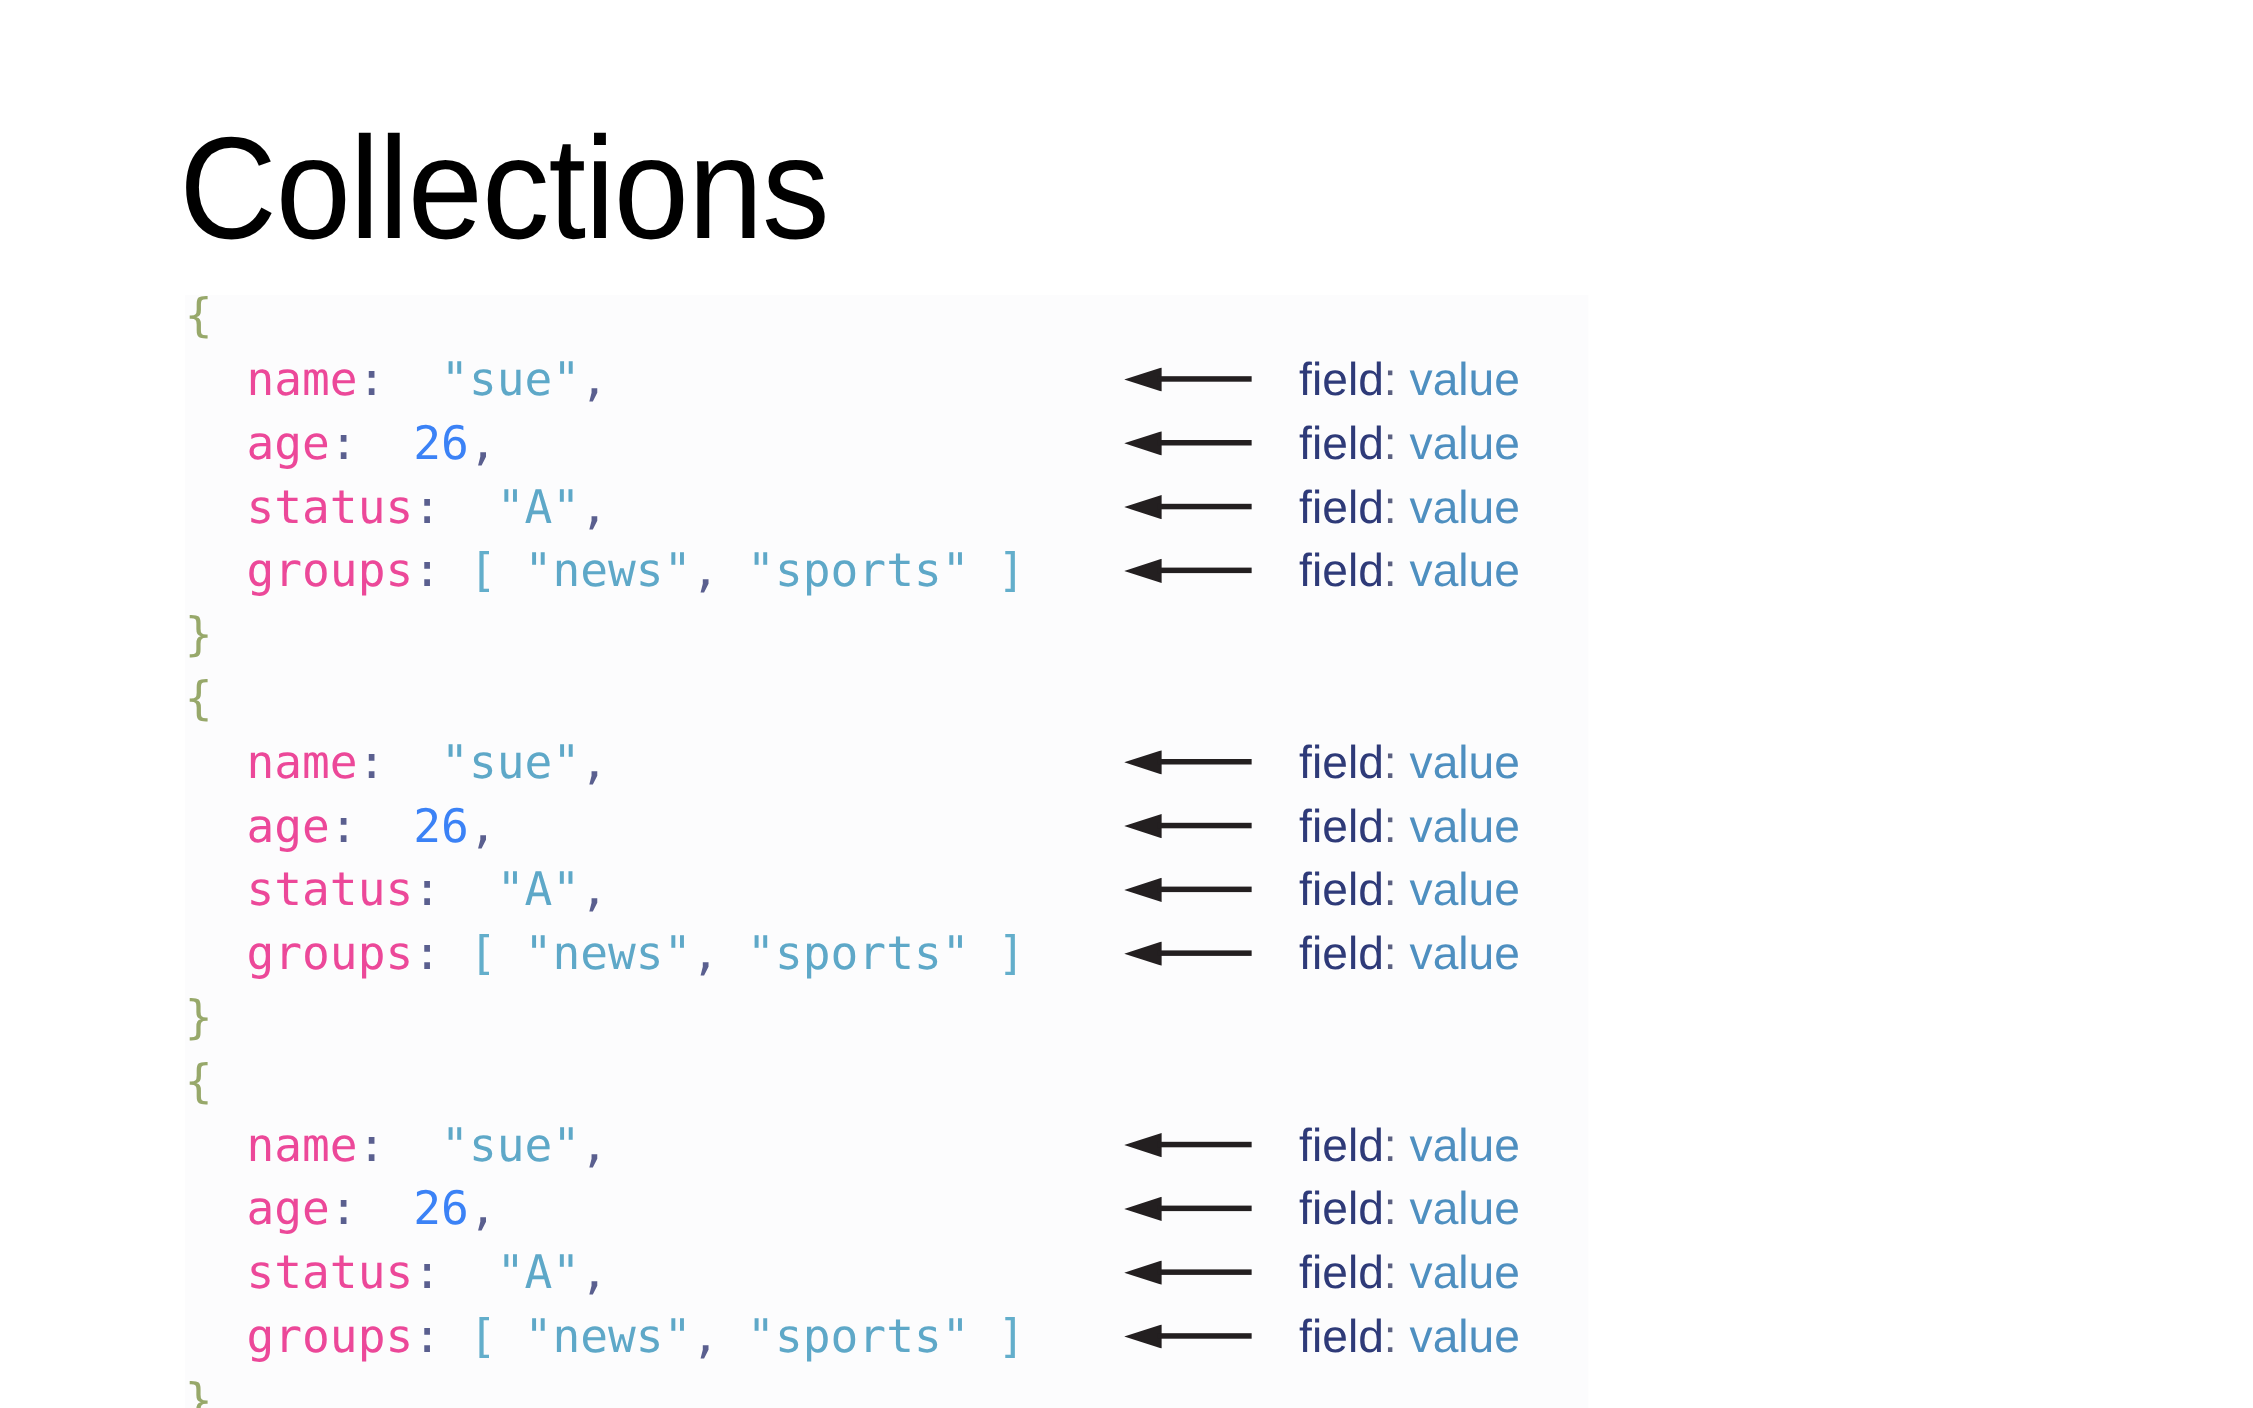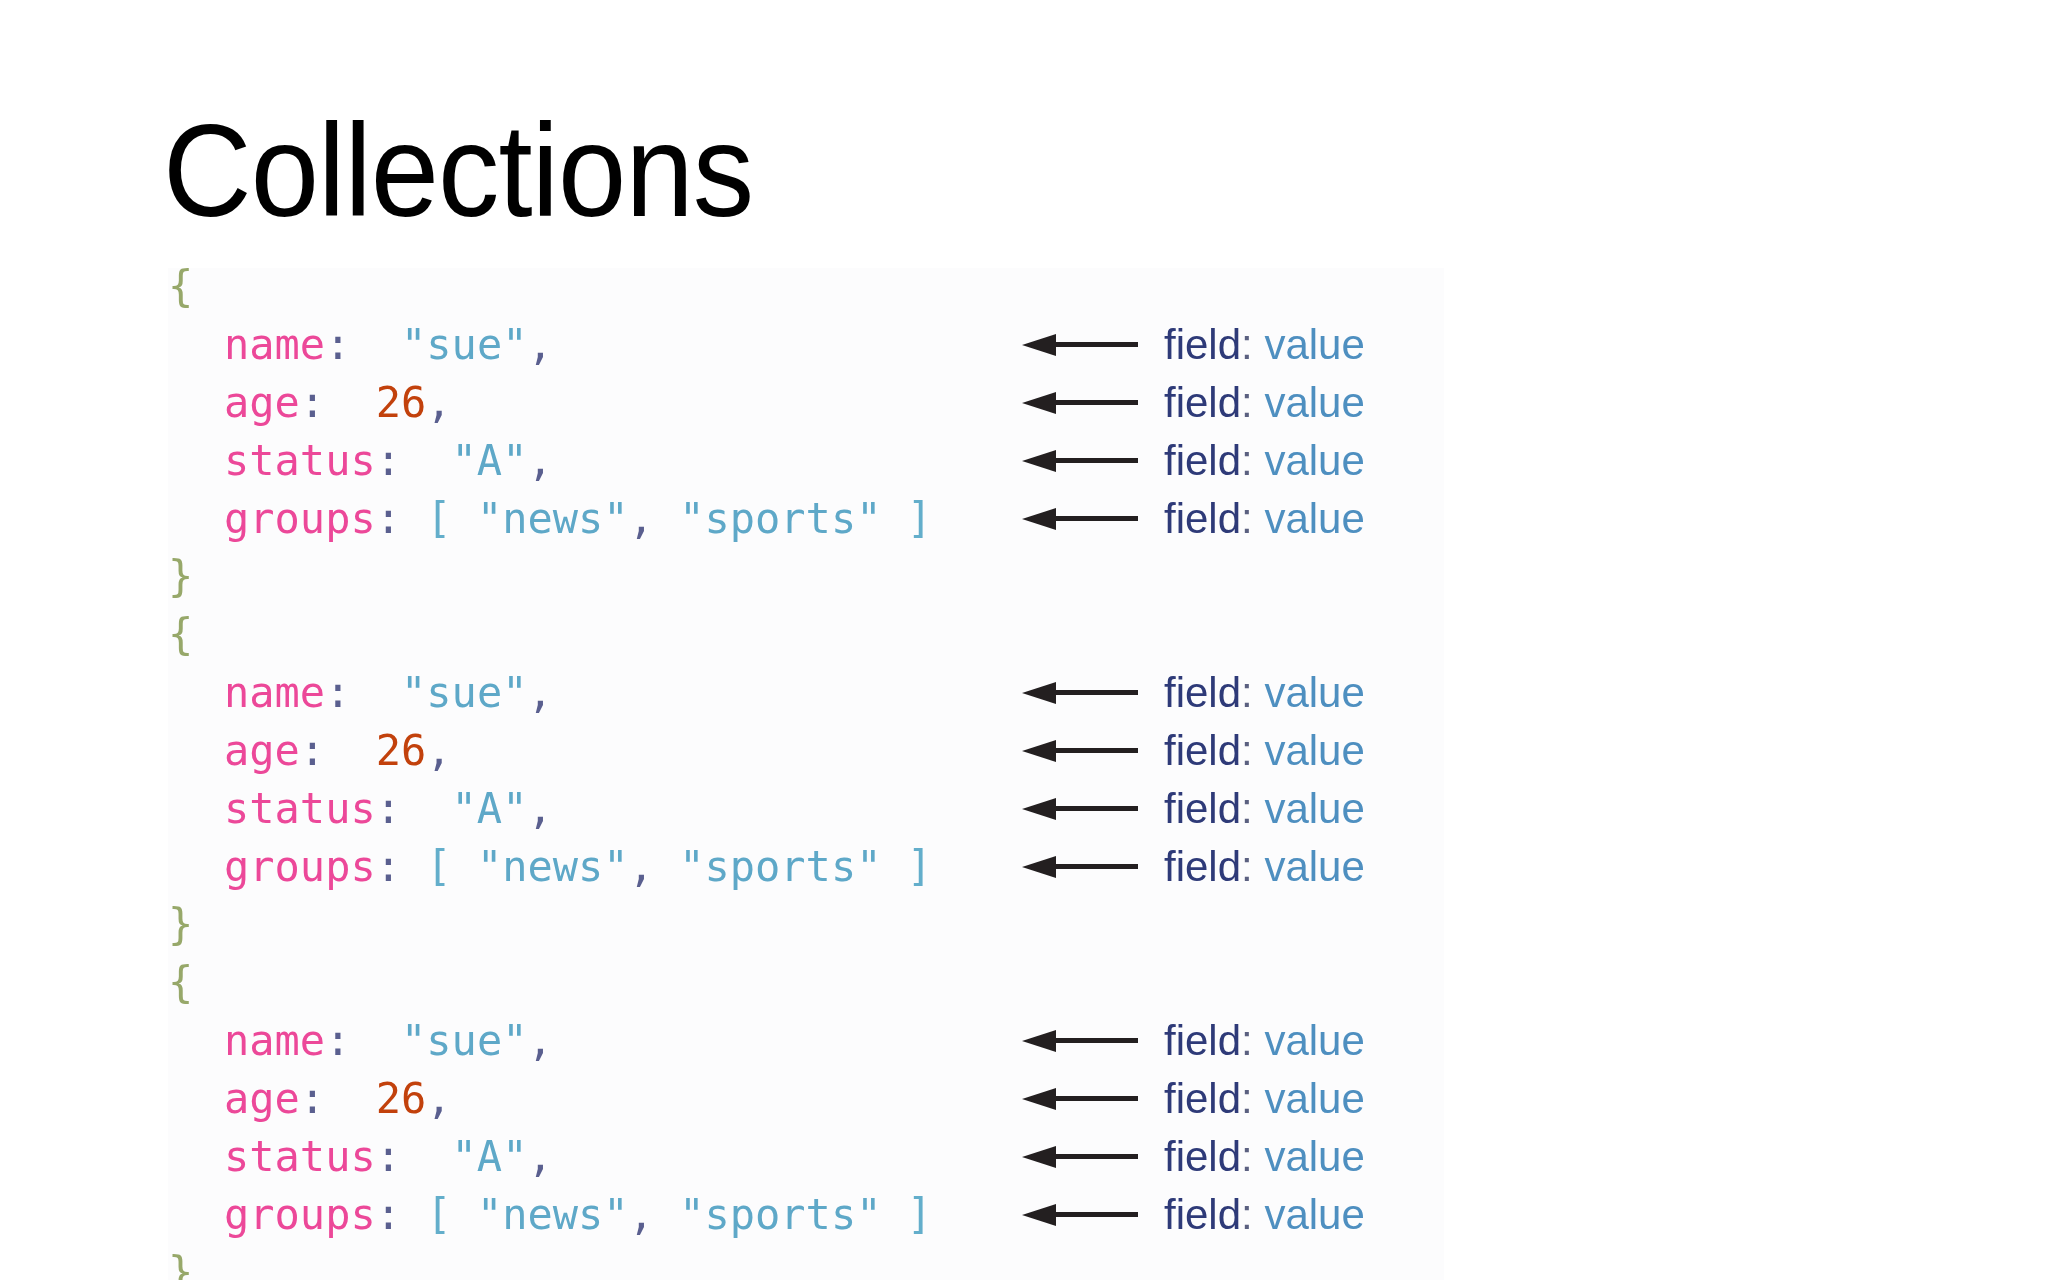--- a/index.html
+++ b/index.html
@@ -67,37 +67,37 @@
     height: 58px;
     white-space: pre;
   }
   .code-line.indent {
     padding-left: 56px;
   }
   .brace   { color: #97a86a; }
   .key     { color: #ec4899; }
   .punct   { color: #5a5f8f; }
   .str     { color: #5ea8c8; }
-  .num     { color: #c2410c; }
+  .num     { color: #3b82f6; }
   .bracket { color: #63aecb; }
 
   
   .annotations {
     position: absolute;
     left: 1022px;
     top: 258px;
     width: 520px;
   }
   .anno-row {
     position: absolute;
     left: 0;
     height: 58px;
     display: flex;
     align-items: center;
-    gap: 26px;
+    gap: 43px;
   }
   .arrow-left {
     position: relative;
     width: 116px;
     height: 22px;
     flex: 0 0 auto;
     display: block;
   }
   .anno-text {
     font-family: "Liberation Sans", sans-serif;

